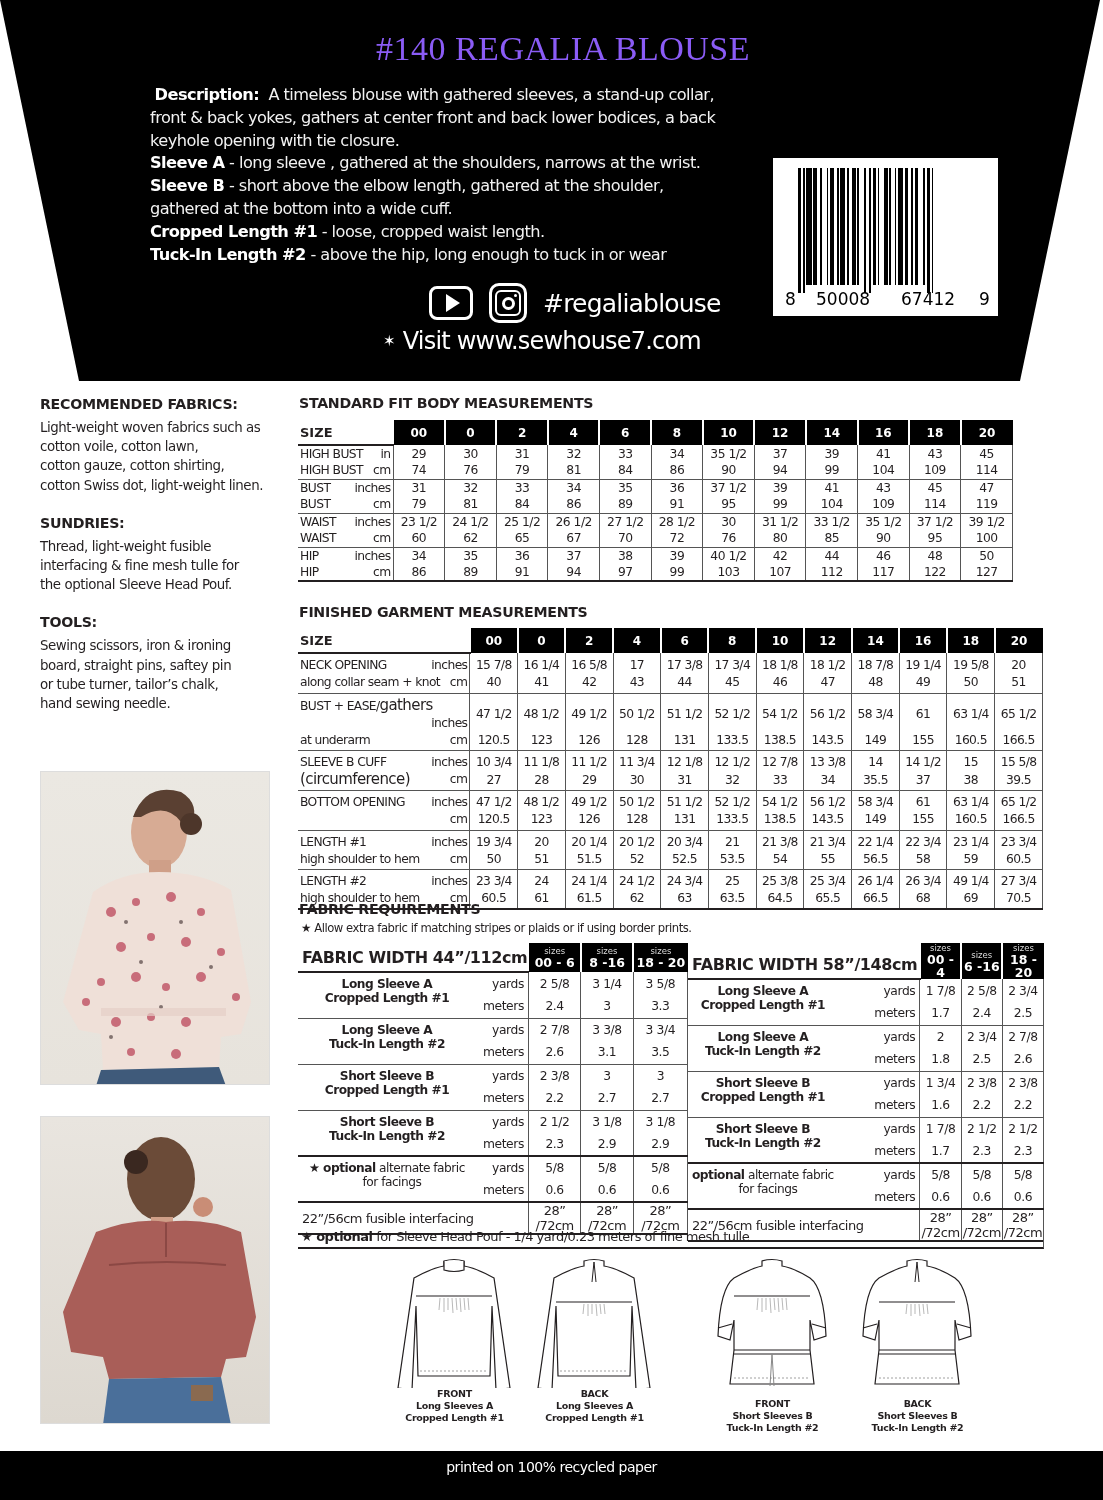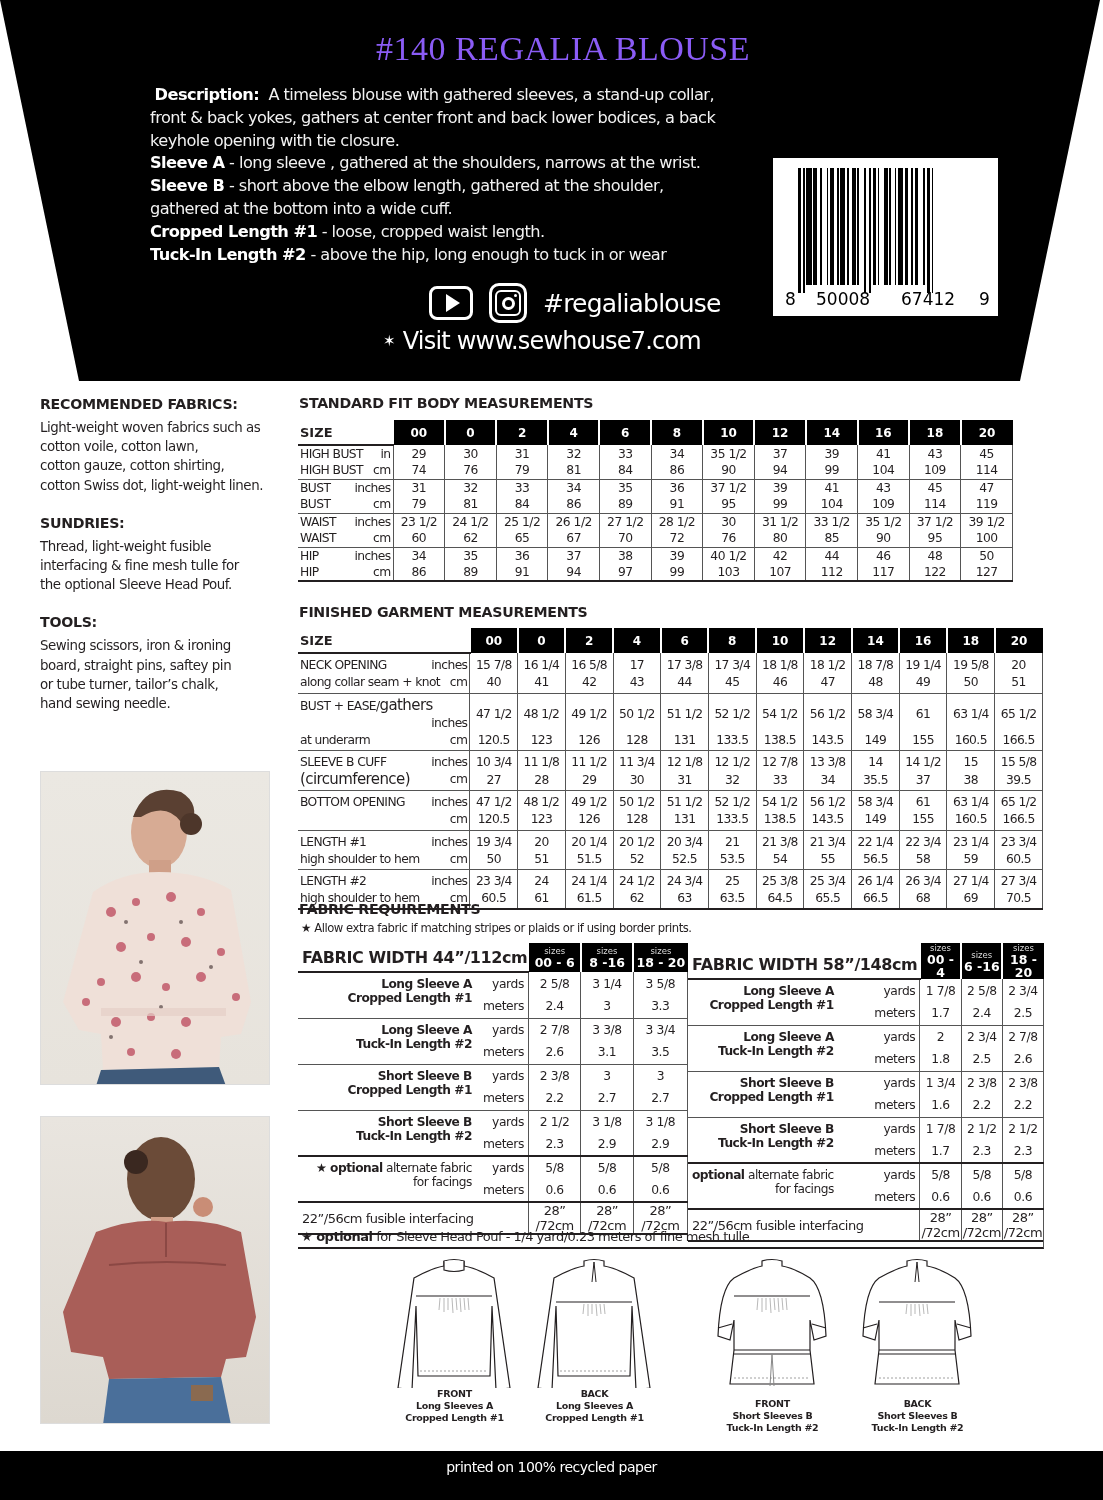--- a/index.html
+++ b/index.html
@@ -98,21 +98,21 @@
 
   
   .fabric-note { position: absolute; left: 301px; top: 921px; font-size: 11.6px; font-family: "DejaVu Sans", sans-serif; letter-spacing: -0.45px; white-space: nowrap; }
   .tbl-fab { top: 943px; }
   .tbl-fab.a { left: 298px; width: 390px; }
   .tbl-fab.b { left: 688px; width: 356px; }
   .tbl-fab th.wlbl { font-size: 16px; font-weight: bold; text-align: left; padding-left: 4px; vertical-align: bottom; padding-bottom: 4px; border-bottom: 2px solid #231f20; height: 29px; white-space: nowrap; letter-spacing: -0.4px; }
   .tbl-fab th.sz { background: #000; color: #fff; font-weight: bold; font-size: 12.5px; line-height: 13px; height: 29px; border-left: 2px solid #fff; padding-top: 1px; }
   .tbl-fab th.sz small { display: block; font-size: 8.5px; font-weight: normal; line-height: 9px; color: #ddd; }
   .tbl-fab td { font-size: 12.3px; text-align: center; border-left: 1.5px solid #555; border-right: 1.5px solid #555; height: 23px; letter-spacing: -0.4px; }
-  .tbl-fab td.nm { text-align: right; padding-left: 4px; border-left: none; border-right: none; font-weight: bold; font-size: 12.2px; line-height: 14px; vertical-align: top; padding-top: 4px; letter-spacing: -0.5px; white-space: nowrap; }
+  .tbl-fab td.nm { text-align: center; padding-left: 4px; border-left: none; border-right: none; font-weight: bold; font-size: 12.2px; line-height: 14px; vertical-align: top; padding-top: 4px; letter-spacing: -0.5px; white-space: nowrap; }
   .tbl-fab td.nm .reg { font-weight: normal; }
   .tbl-fab td.un { text-align: right; padding-right: 4px; border-left: none; font-size: 12.3px; }
   .tbl-fab tr.bot td { border-bottom: 1.5px solid #555; }
   .tbl-fab tr.thick td { border-bottom: 2px solid #231f20; }
   .tbl-fab td.intf { text-align: left; padding-left: 4px; border-left: none; font-size: 13px; white-space: nowrap; letter-spacing: -0.5px; height: 22px; }
   .tbl-fab td.intv { font-size: 13px; letter-spacing: -0.5px; }
   .pouf-row {
     position: absolute; left: 298px; top: 1227px; width: 746px; height: 22px;
     border-right: 1.5px solid #555; border-bottom: 2px solid #231f20;
     font-size: 13px; font-family: "DejaVu Sans", sans-serif; padding: 2px 0 0 3px; letter-spacing: -0.5px; white-space: nowrap;
@@ -628,21 +628,21 @@
         <td>23 3/4</td>
         <td>24</td>
         <td>24 1/4</td>
         <td>24 1/2</td>
         <td>24 3/4</td>
         <td>25</td>
         <td>25 3/8</td>
         <td>25 3/4</td>
         <td>26 1/4</td>
         <td>26 3/4</td>
-        <td>27 1/4</td>
+        <td>49 1/4</td>
         <td>27 3/4</td>
       </tr>
       <tr class="bot last">
         <td class="rl"><span>high shoulder to hem</span><span class="u">cm</span></td>
         <td>60.5</td>
         <td>61</td>
         <td>61.5</td>
         <td>62</td>
         <td>63</td>
         <td>63.5</td>

